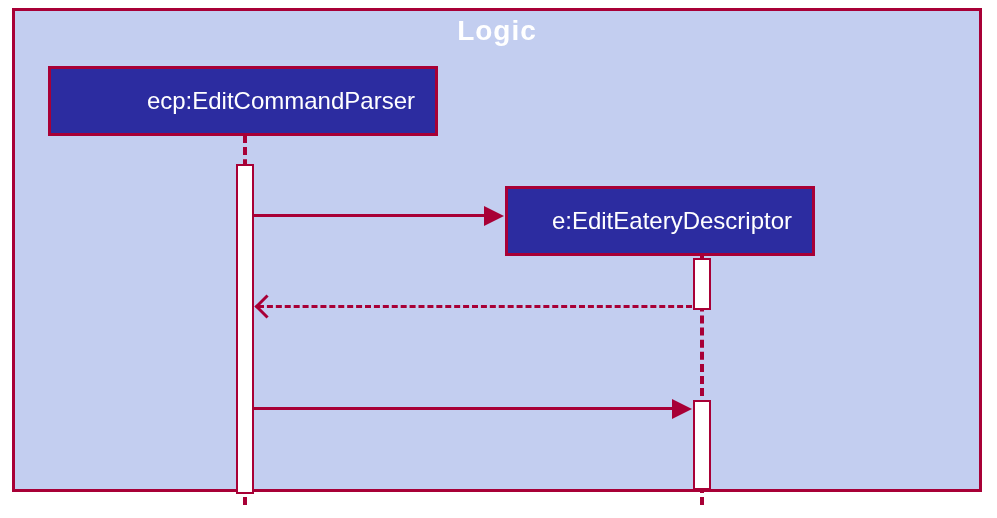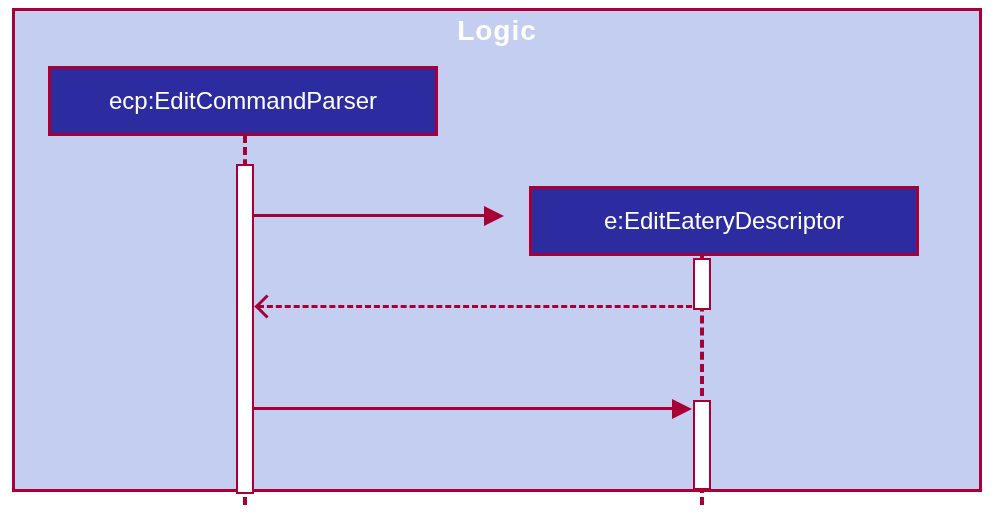--- a/index.html
+++ b/index.html
@@ -34,21 +34,21 @@
       letter-spacing: 1px;
     }
     .participant {
       position: absolute;
       background: #2c2ca0;
       border: 3px solid #a80036;
       color: #ffffff;
       font-size: 24px;
       padding: 18px 20px;
       box-sizing: border-box;
-      text-align: center;
+      text-align: right;
       white-space: nowrap;
     }
     .lifeline {
       position: absolute;
       border-left: 4px dashed #a80036;
       width: 0;
     }
     .activation {
       position: absolute;
       background: #ffffff;
@@ -99,21 +99,21 @@
   </div>
 
   <div class="participant" style="left:48px; top:66px; width:390px;">
     <span>ecp:EditCommandParser</span>
   </div>
 
   <div class="lifeline" style="left:243px; top:135px; height:370px;"></div>
 
   <div class="activation" style="left:236px; top:164px; height:330px;"></div>
 
-  <div class="participant" style="left:529px; top:186px; width:390px;">
+  <div class="participant" style="left:505px; top:186px; width:310px;">
     <span>e:EditEateryDescriptor</span>
   </div>
 
   <div class="lifeline" style="left:700px; top:255px; height:250px;"></div>
 
   <div class="activation" style="left:693px; top:258px; height:52px;"></div>
 
   <div class="activation" style="left:693px; top:400px; height:90px;"></div>
 
   <div class="msg-line" style="left:254px; top:214px; width:230px;"></div>

